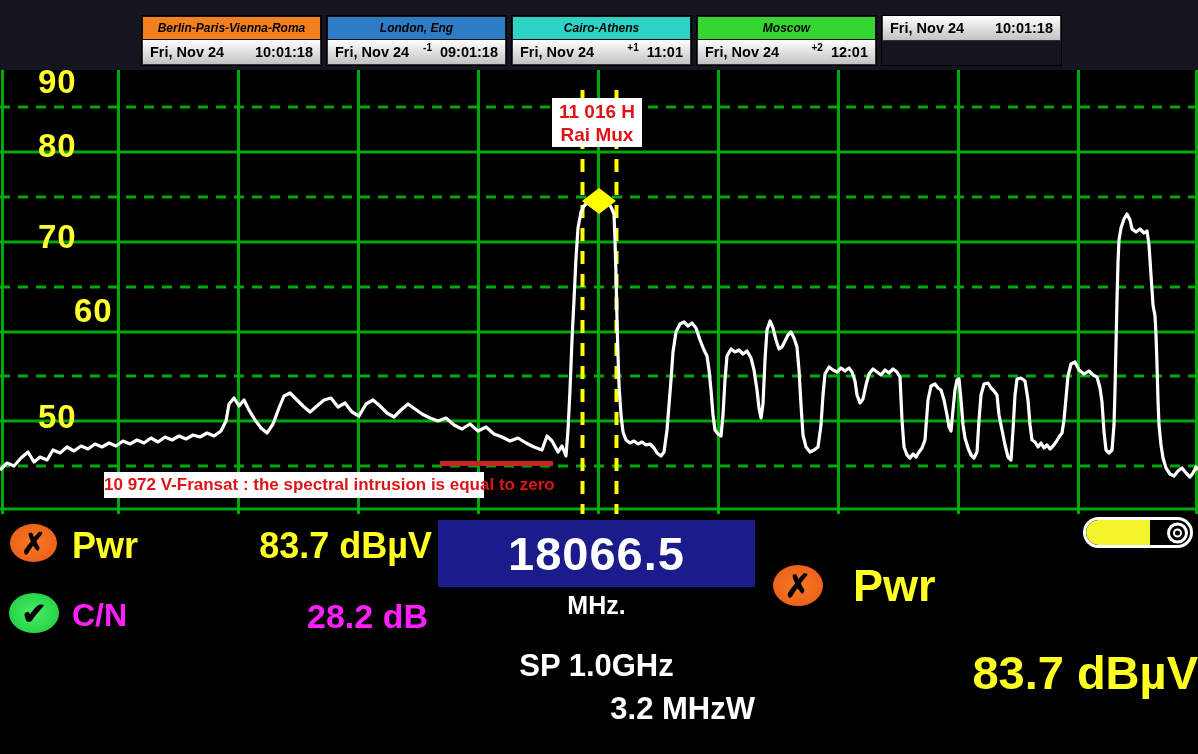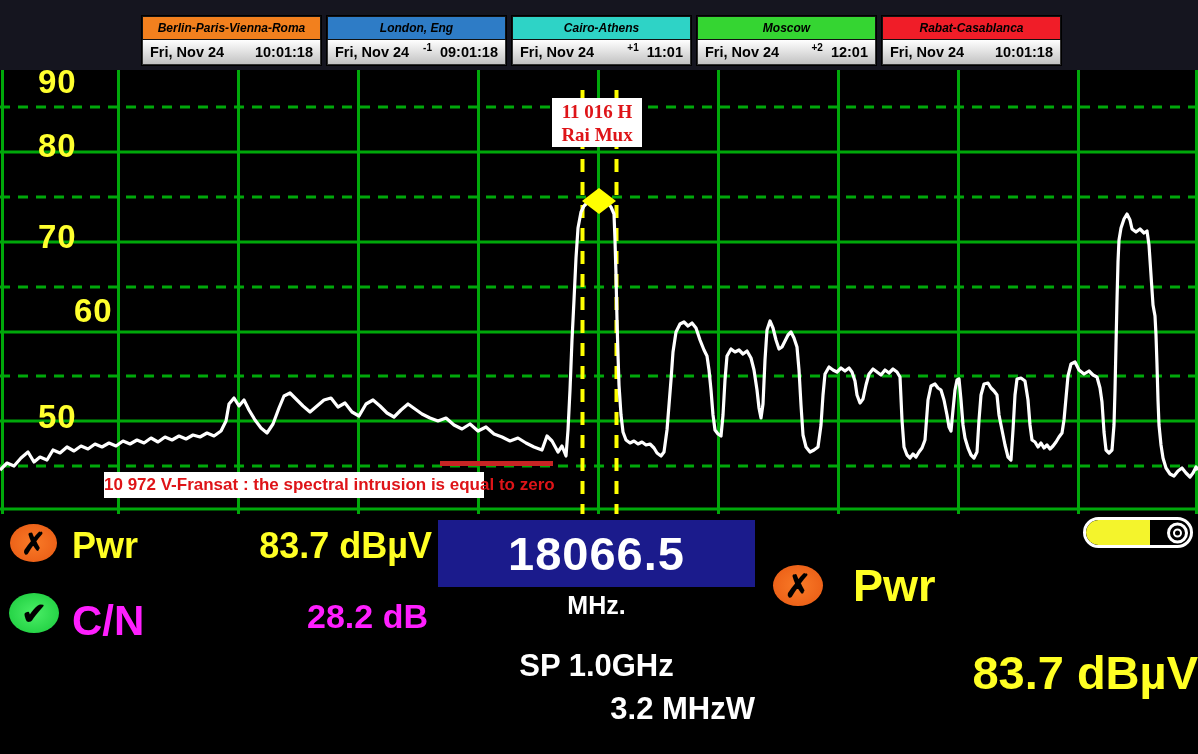--- a/index.html
+++ b/index.html
@@ -24,38 +24,38 @@
 
   
   #chart { position:absolute; left:0; top:70px; width:1198px; height:444px; background:#000; overflow:hidden; }
   #plot { position:absolute; left:0; top:0; }
   .ylab { position:absolute; left:5px; font-size:33px; font-weight:bold; color:#ffff2e;
           letter-spacing:1px; line-height:33px;margin-left:33px; }
   #ylab-90 { top:-5px; } #ylab-80 { top:59px; } #ylab-70 { top:150px; }
   #ylab-60 { top:224px;padding-left:36px; } #ylab-50 { top:330px; }
   #marker-label { position:absolute; left:552px; top:28px; width:90px; height:49px;
                   background:#fff; text-align:center; color:#de1418; font-weight:bold;
-                  font-size:19px; line-height:23px; padding-top:2px;font-family:Liberation Serif, serif; }
+                  font-size:19px; line-height:23px; padding-top:2px; }
   #annotation { position:absolute; left:104px; top:402px; width:380px; height:26px;
                 background:#fff; color:#de1418; font-weight:bold; font-size:17px;
                 line-height:25px; text-align:center; white-space:nowrap; }
   #red-underline { position:absolute; left:440px; top:391px; width:113px; height:5px; background:#c72424; }
 
   
   #bottom { position:absolute; left:0; top:514px; width:1198px; height:240px; background:#000; }
   .badge { position:absolute; display:flex; align-items:center; justify-content:center;
            border-radius:50%; color:#000; font-weight:bold; }
   #pwr-x-badge   { left:10px; top:10px;  width:47px; height:38px; background:radial-gradient(#f97b28,#e85812); font-size:30px; }
   #cn-check-badge{ left:9px;  top:79px;  width:50px; height:40px; background:radial-gradient(#4bee66,#17c93a); font-size:30px; }
   #pwr2-x-badge  { left:773px; top:51px; width:50px; height:41px; background:radial-gradient(#f97b28,#e85812); font-size:32px; }
   .yellow { color:#ffff24; font-weight:bold; }
   .magenta { color:#ff1fff; font-weight:bold; }
   #pwr-label  { position:absolute; left:72px;  top:11px;  font-size:36px; }
   #pwr-value  { position:absolute; left:180px; top:11px;  width:252px; text-align:right; font-size:36px; }
-  #cn-label   { position:absolute; left:72px;  top:83px;  font-size:42px; }
+  #cn-label   { position:absolute; left:72px;  top:83px;  font-size:32px; }
   #cn-value   { position:absolute; left:180px; top:83px;  width:248px; text-align:right; font-size:34px; }
   #freq-box   { position:absolute; left:438px; top:6px; width:317px; height:67px; background:#1b1b8c;
                 display:flex; align-items:center; justify-content:center; }
   #freq-value { color:#fff; font-weight:bold; font-size:47px; letter-spacing:1px; }
   #freq-unit  { position:absolute; left:438px; top:77px; width:317px; text-align:center;
                 color:#fff; font-weight:bold; font-size:25px; }
   #span-label { position:absolute; left:438px; top:134px; width:317px; text-align:center;
                 color:#fff; font-weight:bold; font-size:31px; }
   #bw-label   { position:absolute; left:438px; top:177px; width:317px; text-align:right;
                 color:#fff; font-weight:bold; font-size:31px; }
@@ -114,21 +114,20 @@
         <div class="clock-head" style="background: rgb(53, 213, 50);">Moscow</div>
         <div class="clock-time">
           <span class="clock-date">Fri, Nov 24</span>
           <span class="clock-spacer"></span>
           <span class="clock-sup">+2</span>
           <span class="clock-t">12:01</span>
         </div>
       </div>
 
       <div class="clock">
-        <div class="clock-head" style="background: rgb(240, 29, 40);">Rabat-Casablanca</div>
         <div class="clock-time">
           <span class="clock-date">Fri, Nov 24</span>
           <span class="clock-spacer"></span>
           <span class="clock-sup"></span>
           <span class="clock-t">10:01:18</span>
         </div>
       </div>
 
     </div>
   </div>

